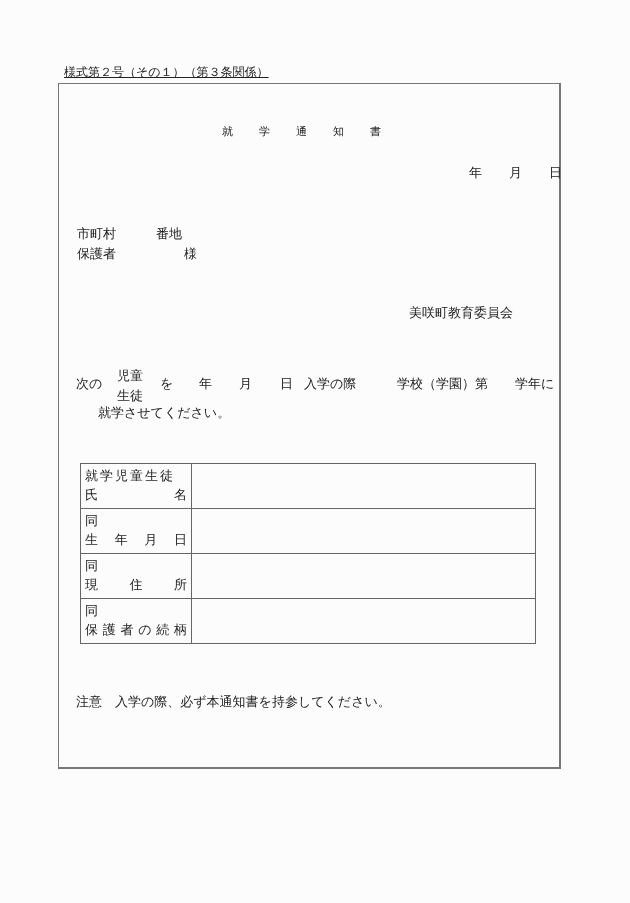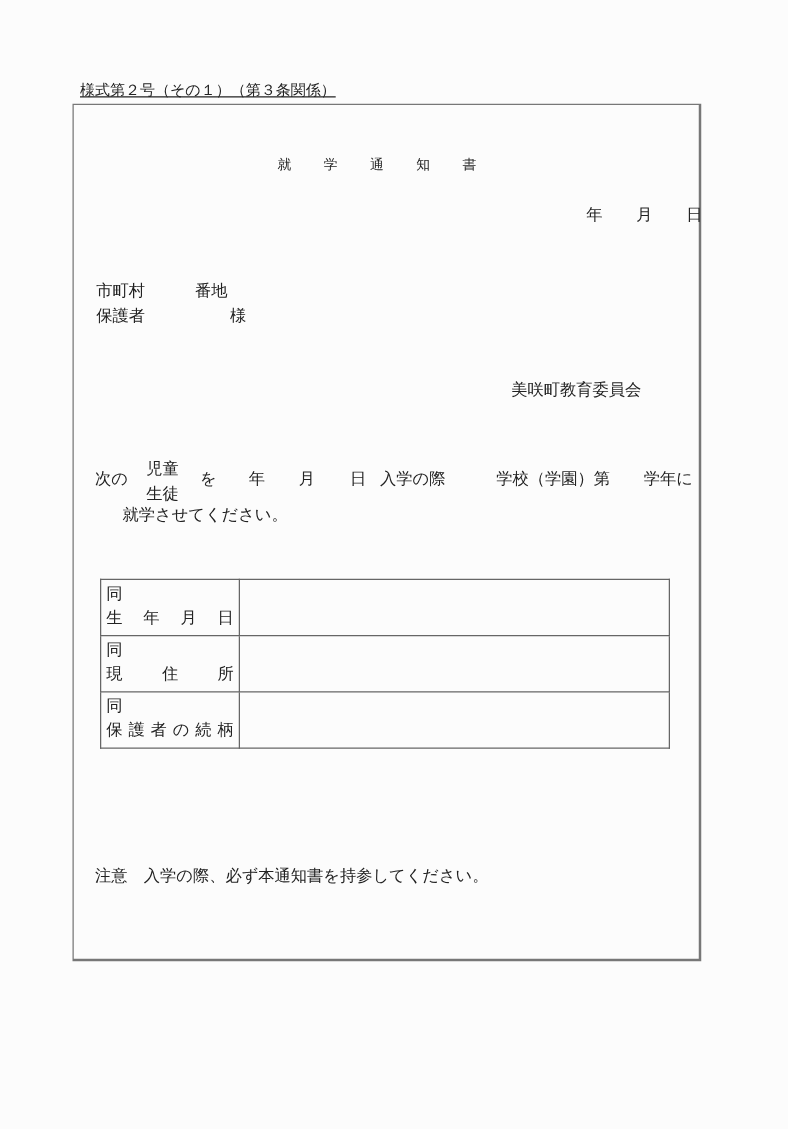--- a/index.html
+++ b/index.html
@@ -61,20 +61,30 @@
 <div class="abs sent-a" style="left:199px">年</div>
 <div class="abs sent-a" style="left:239px">月</div>
 <div class="abs sent-a" style="left:280px">日</div>
 <div class="abs sent-a" style="left:304px">入学の際</div>
 <div class="abs sent-a" style="left:397px">学校（学園）第</div>
 <div class="abs sent-a" style="left:515px">学年に</div>
 <div class="abs sent-b">就学させてください。</div>
 
 <table class="info">
   <tbody>
+      <tr>
+    <td class="lbl">
+      <div style="letter-spacing:2px">就学児童生徒</div>
+      <div class="l2">
+            <span>氏</span>
+            <span>名</span>
+          </div>
+    </td>
+    <td></td>
+  </tr>
   <tr>
     <td class="lbl">
       <div>同</div>
       <div class="l2">
             <span>生</span>
             <span>年</span>
             <span>月</span>
             <span>日</span>
           </div>
     </td>

